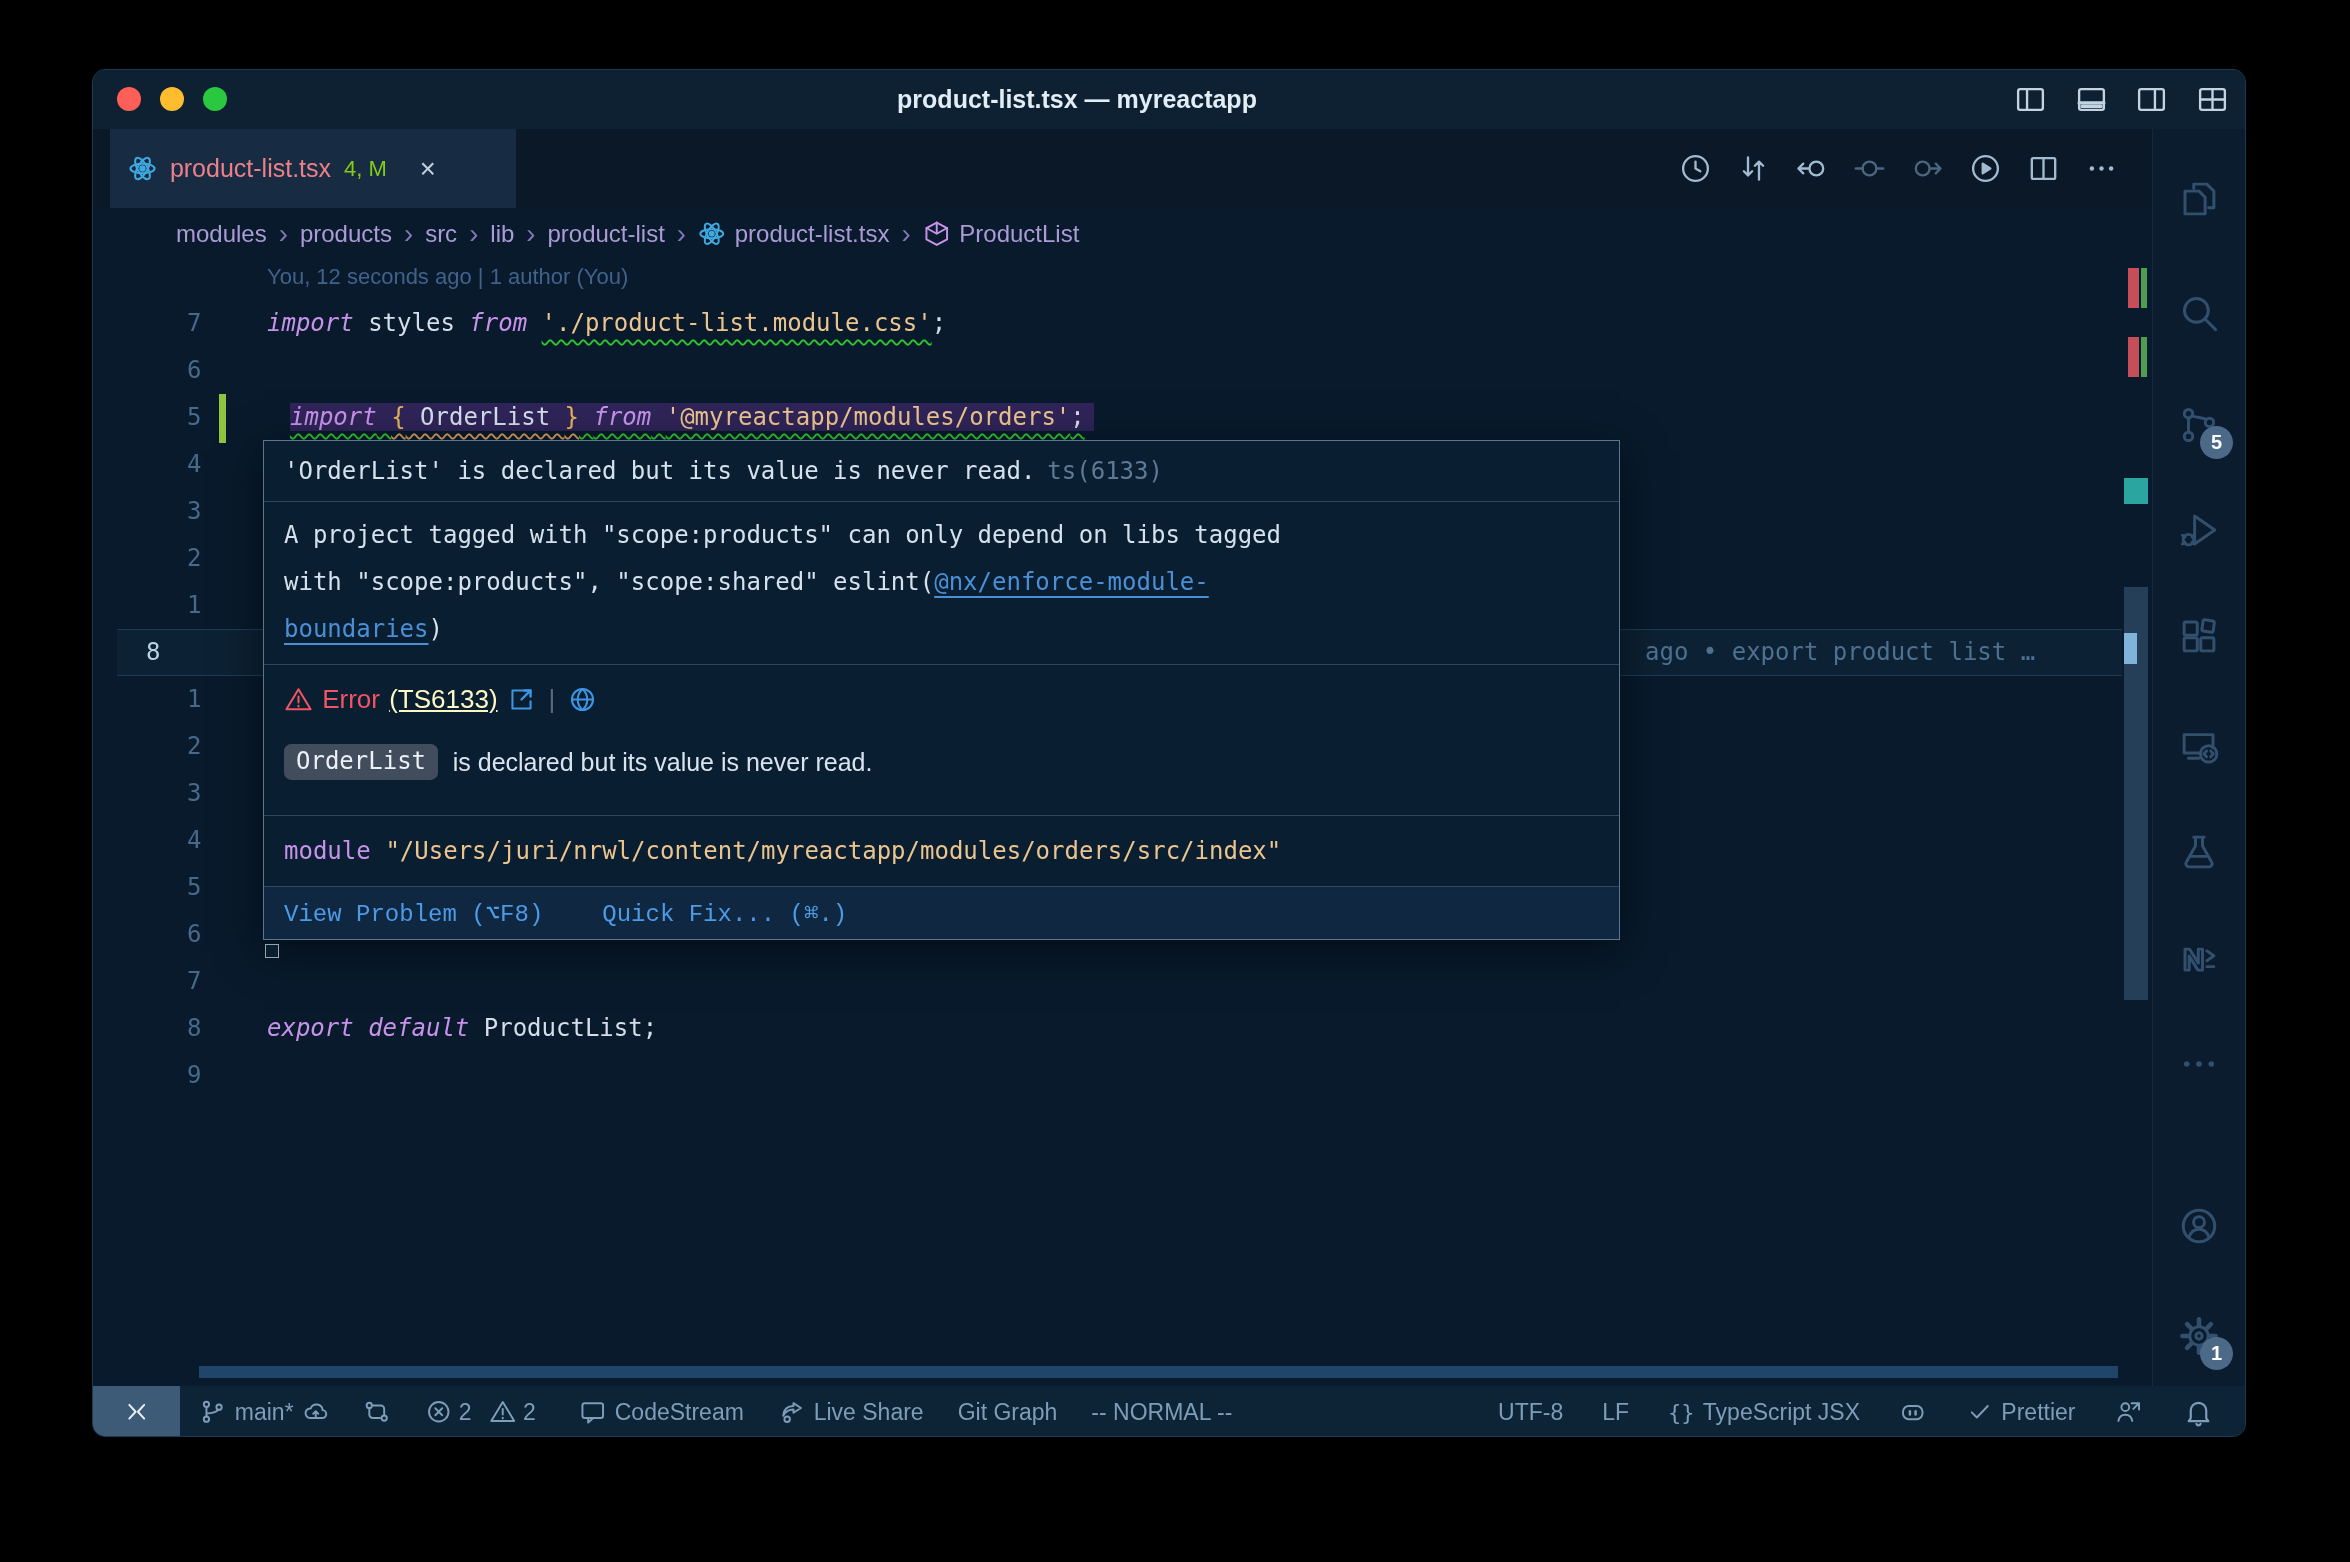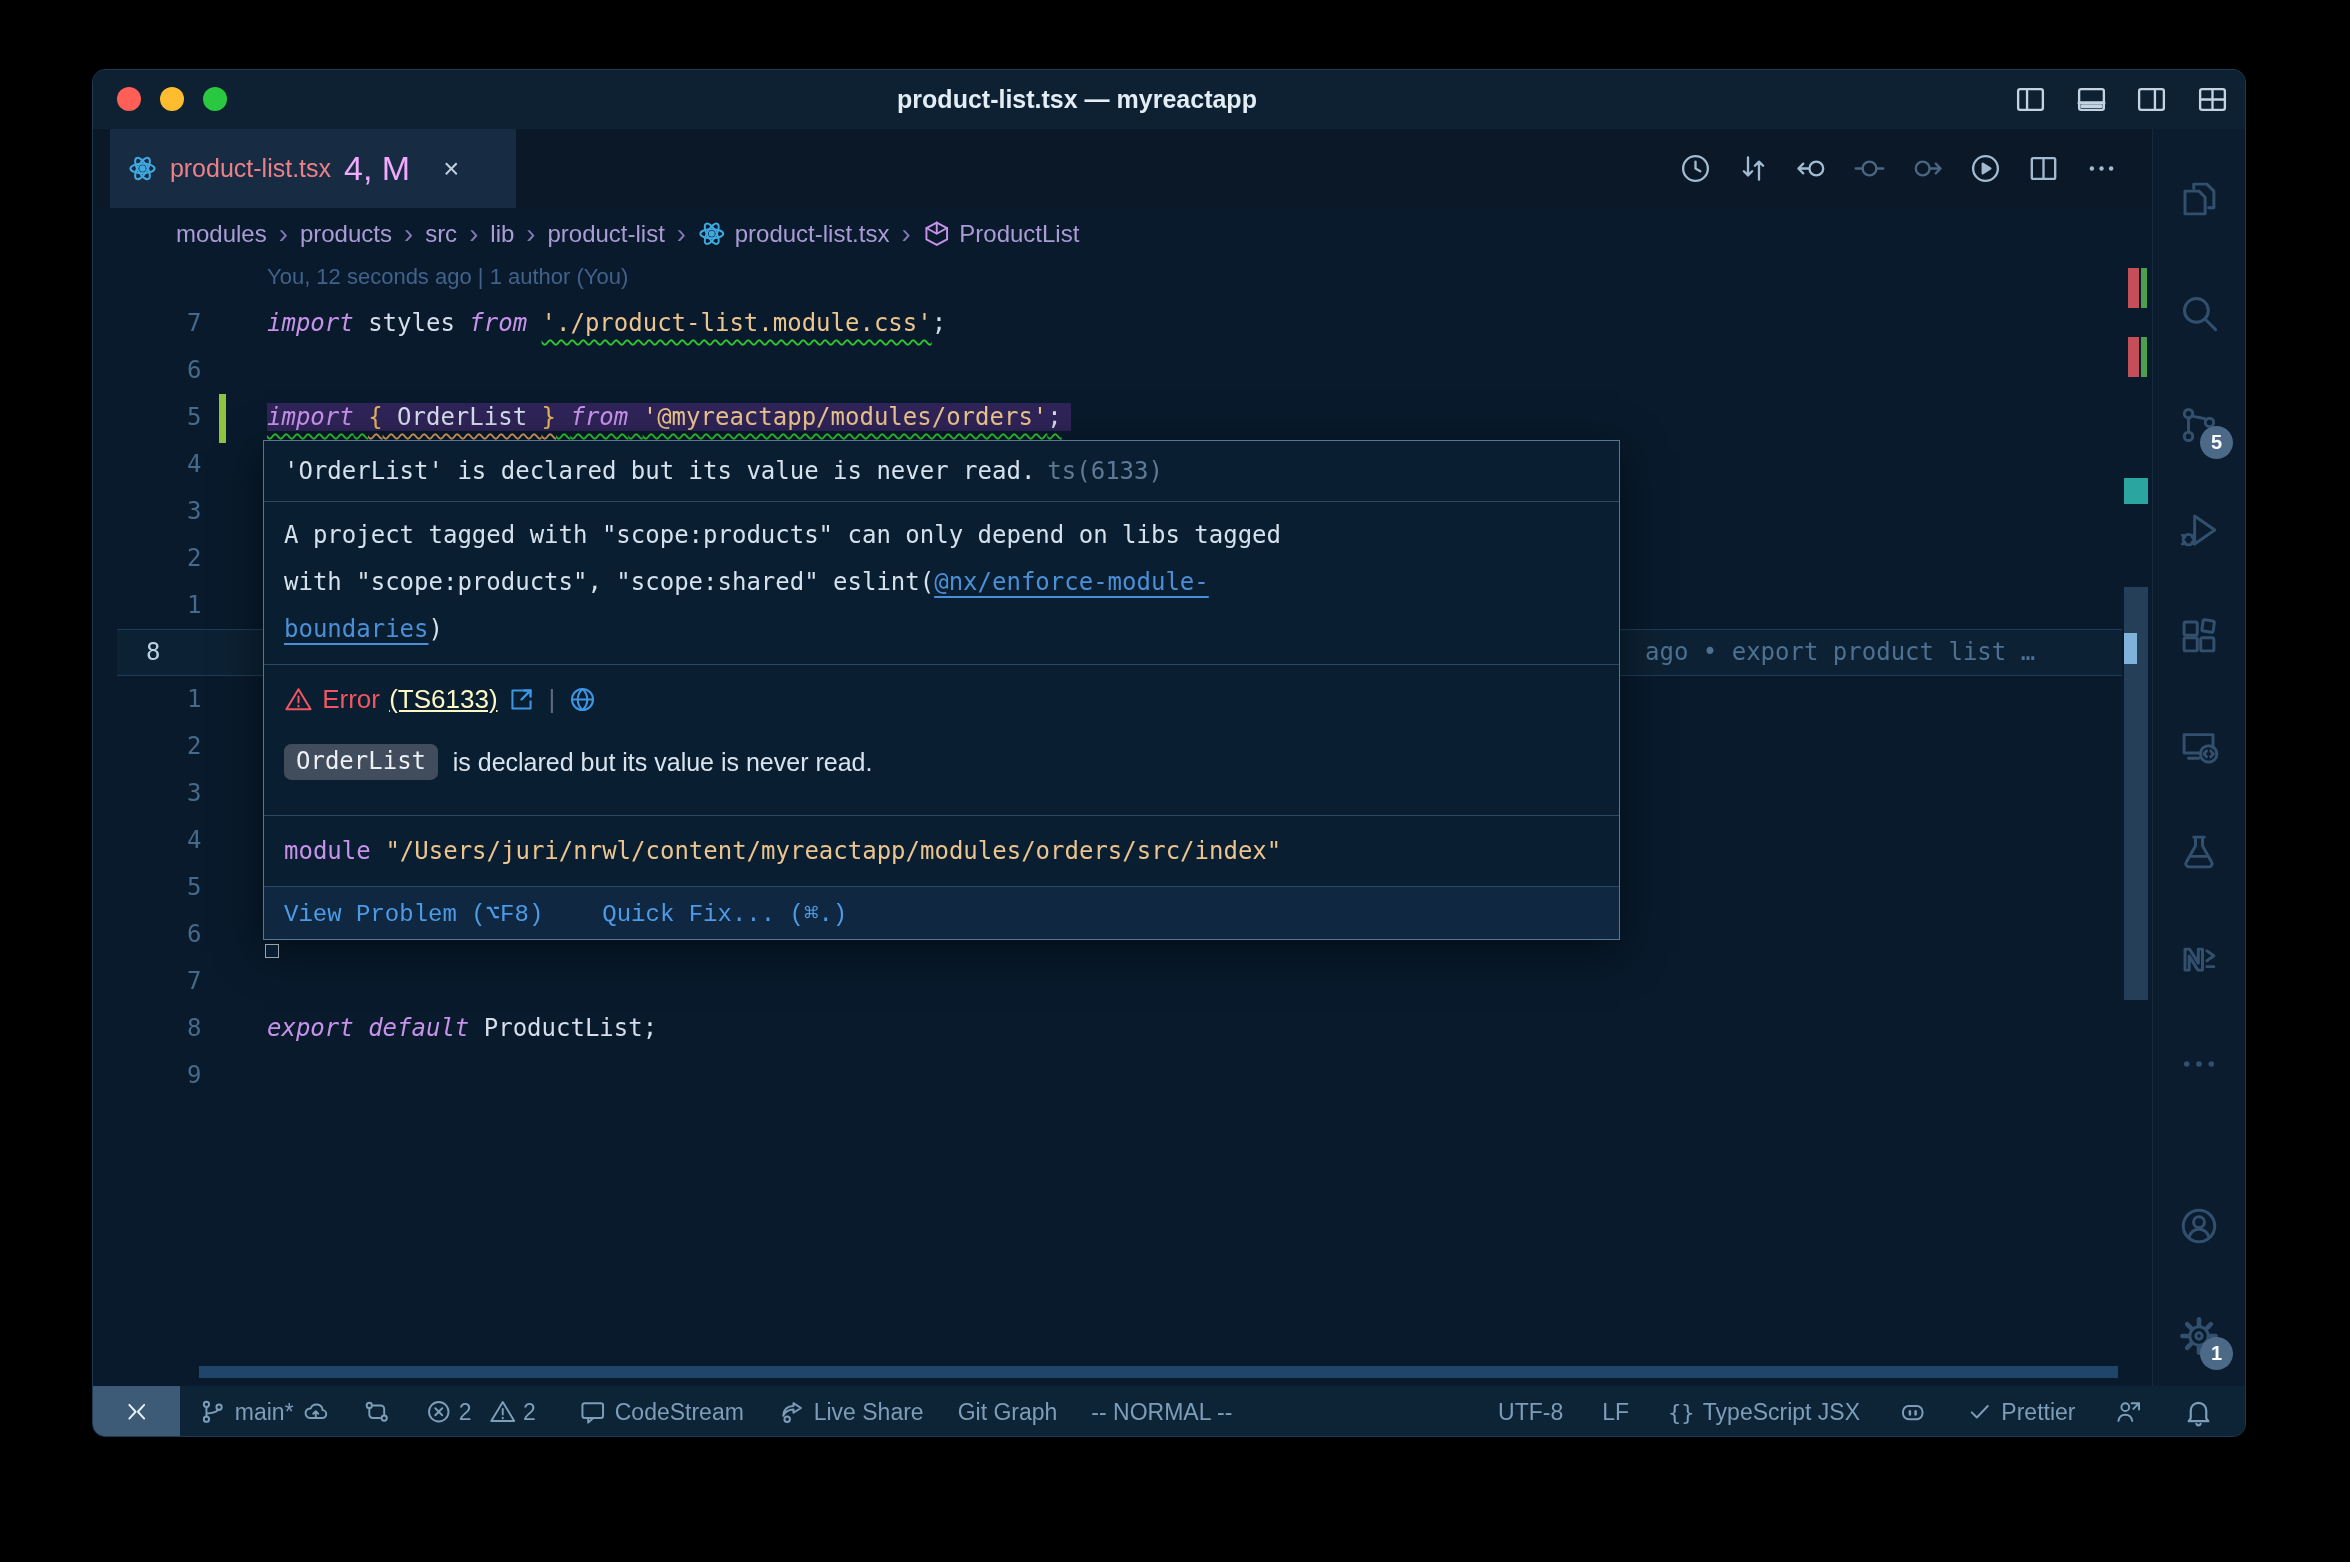--- a/index.html
+++ b/index.html
@@ -8,41 +8,41 @@
   .titlebar{position:absolute;left:0;top:0;width:100%;height:59px;background:#0e2133;}
   .lights{position:absolute;left:24px;top:17.4px;display:flex;gap:19px;}
   .light{width:24px;height:24px;border-radius:50%;}
   .win-title{position:absolute;left:984px;top:0;transform:translateX(-50%);line-height:59px;color:#e3edf5;font-size:25px;font-weight:700;white-space:nowrap;}
   .layout-icons{position:absolute;right:16.5px;top:0;height:59px;display:flex;align-items:center;gap:27.5px;color:#c3d3e1;}
   .layout-icons .ic{width:33px;height:33px;}
   
   .tabbar{position:absolute;left:0;top:59px;width:2062px;height:79px;background:#0a1828;}
   .tab{position:absolute;left:16.5px;top:0;width:406px;height:79px;background:#172c43;display:flex;align-items:center;padding:0 18.4px;box-sizing:border-box;gap:13px;}
   .tab-label{color:#ec8089;font-size:25px;}
-  .tab-badge{color:#f0abfc;font-size:34px;}
+  .tab-badge{color:#84cc16;font-size:22px;}
   .tab-close{color:#c2d0dd;font-size:27.5px;margin-left:20px;cursor:default;}
   .ed-actions{position:absolute;right:37px;top:0;height:79px;display:flex;align-items:center;gap:25px;color:#a3bbd0;}
   .ed-actions .ic{width:33px;height:33px;}
   .ed-actions .dim{color:#4b667f;}
   
   .crumbs{position:absolute;left:0;top:138px;width:2062px;height:51px;display:flex;align-items:center;padding-left:83px;box-sizing:border-box;color:#ab9bd6;font-size:24px;gap:12px;}
   .crumb{display:flex;align-items:center;gap:9.2px;white-space:nowrap;}
   .crumb .ic{width:27.5px;height:27.5px;}
   .crumb-sep{color:#8579b5;font-size:27.5px;}
   
   .editor{position:absolute;left:0;top:189px;width:2062px;height:1124px;}
   .codelens{position:absolute;left:174px;top:5px;font-size:22px;color:#41628a;}
   .rows{position:absolute;left:0;top:41px;width:2029px;}
   .row{position:relative;height:47px;}
   .lnum{position:absolute;left:27.5px;width:81px;text-align:right;color:#47698a;font:24px "DejaVu Sans Mono",monospace;line-height:47px;}
   .row.current .lnum{text-align:left;left:53px;color:#b9d2e6;}
   .row.current::before{content:'';position:absolute;left:24px;right:0;top:0;bottom:0;background:#0c2133;border-top:0.9px solid #1e3c57;border-bottom:0.9px solid #1e3c57;}
   .gitbar{position:absolute;left:126px;top:0;width:7.3px;height:49px;background:#8fc43f;}
   .codeline{position:absolute;left:174px;top:0;font:24px "DejaVu Sans Mono",monospace;line-height:47px;white-space:pre;}
-  .sel{background:#2f2458;padding-right:9.2px;}
+  .sel{background:#2f2458;padding-right:9.2px;margin-left:23px;}
   .kw{color:#c792ea;font-style:italic;}
   .pl{color:#d6deeb;}
   .str{color:#ecc48d;}
   .br{color:#e2b55b;}
   .g{text-decoration:underline wavy #2ec72e 2.3px;text-underline-offset:8.3px;text-decoration-skip-ink:none;}
   .o{text-decoration:underline wavy #d79b5e 2.3px;text-underline-offset:8.3px;text-decoration-skip-ink:none;}
   .blame{position:absolute;left:1552px;font:24px "DejaVu Sans Mono",monospace;line-height:47px;color:#4f7191;}
   .hscroll{position:absolute;left:106px;top:1107px;width:1919px;height:12px;background:#27507a;opacity:.8;}
   
   .ruler-mark{position:absolute;}

